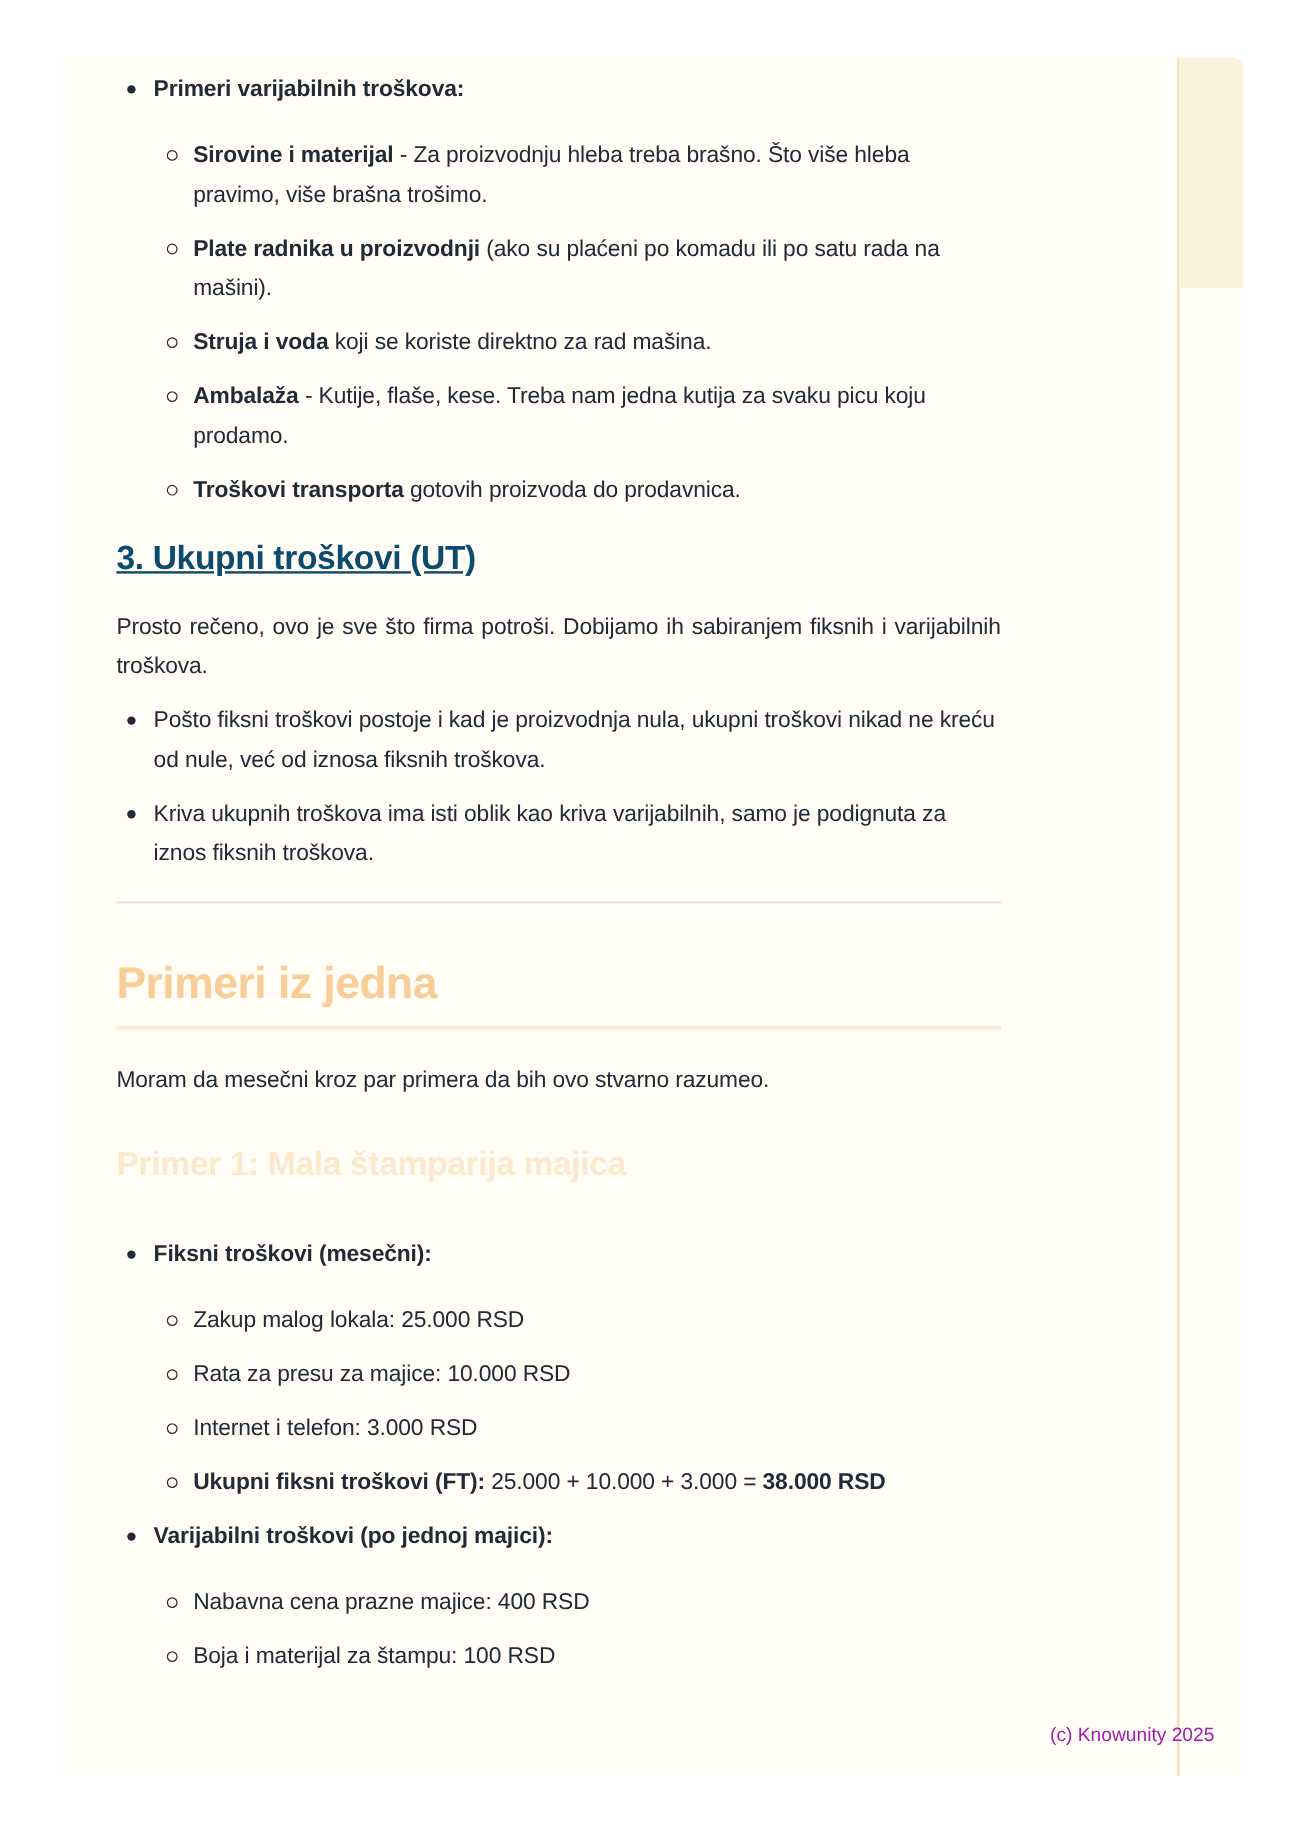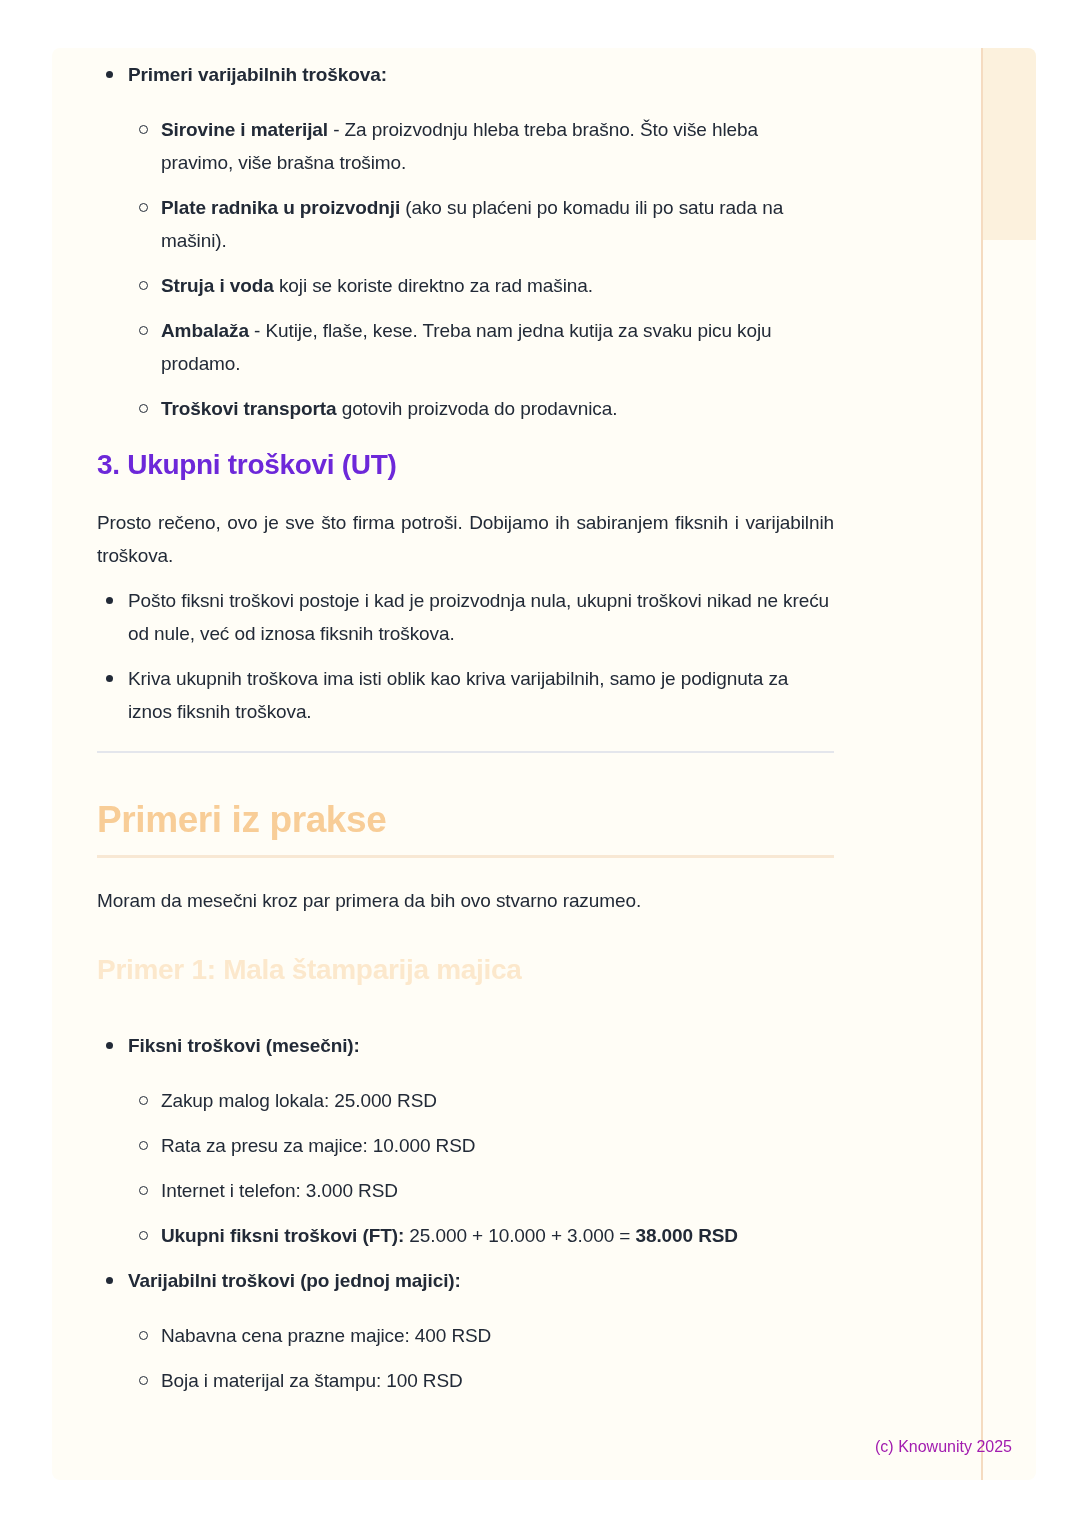--- a/index.html
+++ b/index.html
@@ -57,23 +57,24 @@
     content:"";
     position:absolute;left:11px;top:12px;
     width:7px;height:7px;border-radius:50%;
     background:transparent;
     border:1.5px solid #222a37;
   }
   p{margin:0 0 12px 0;}
   .justify{text-align:justify;margin-top:24px;}
   .h2{
     font-size:28px;line-height:34px;font-weight:700;
-    color:#6d28d9;
+    color:#0c4a6e;
     margin:23px 0 24px 0;
     letter-spacing:-0.3px;
+    text-decoration:underline;
   }
   .h3{
     font-size:28px;line-height:34px;font-weight:700;
     color:#fce8cc;
     margin:36px 0 23px 0;
     letter-spacing:-0.3px;
   }
   .h1{
     font-size:37px;line-height:44px;font-weight:700;
     color:#f8cd97;
@@ -120,21 +121,21 @@
 
     <p class="justify">Prosto rečeno, ovo je sve što firma potroši. Dobijamo ih sabiranjem fiksnih i varijabilnih troškova.</p>
 
     <ul class="l1" style="">
       <li><span>Pošto fiksni troškovi postoje i kad je proizvodnja nula, ukupni troškovi nikad ne kreću od nule, već od iznosa fiksnih troškova.</span></li>
       <li><span>Kriva ukupnih troškova ima isti oblik kao kriva varijabilnih, samo je podignuta za iznos fiksnih troškova.</span></li>
     </ul>
 
     <hr class="divider">
 
-    <h1 class="h1">Primeri iz prakse</h1>
+    <h1 class="h1">Primeri iz jedna</h1>
 
     <p>Moram da mesečni kroz par primera da bih ovo stvarno razumeo.</p>
 
     <div class="h3">Primer 1: Mala štamparija majica</div>
 
 
     <ul class="l1" style="margin-top:42px;">
       <li>
         <span class="b">Fiksni troškovi (mesečni):</span>
         <ul class="l2">

